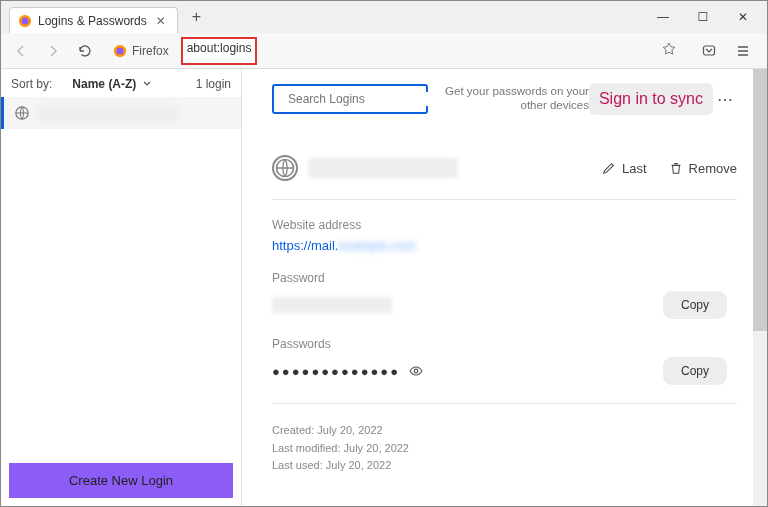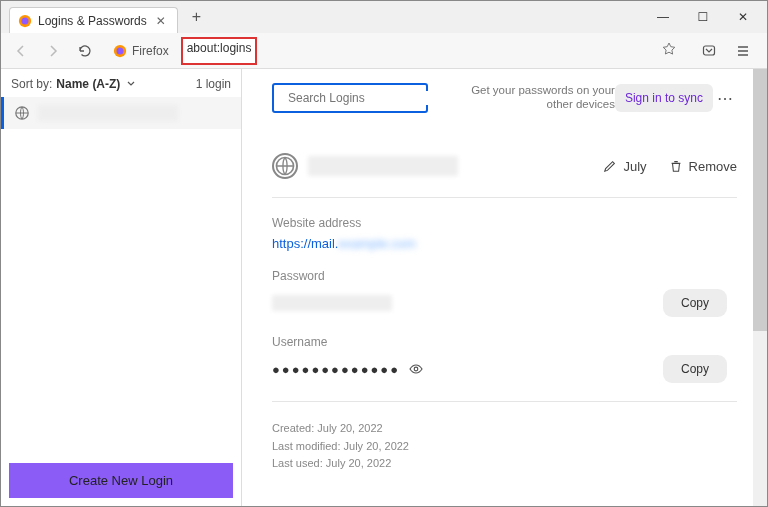--- a/index.html
+++ b/index.html
@@ -15,34 +15,34 @@
 .nav-btn{width:28px;height:28px;display:flex;align-items:center;justify-content:center;color:#888;cursor:pointer;border-radius:4px}
 .nav-btn.enabled{color:#333}
 .urlbox{flex:1;height:28px;display:flex;padding:0 6px;gap:6px;margin:0 4px}
 .url-identity{display:flex;align-items:center;gap:5px;font-size:12px;color:#555;padding-right:6px}
 .url-text{font-size:12px;color:#333;padding:2px 4px;border:2px solid #d33;background:#fff}
 .star{width:24px;height:24px;display:flex;align-items:center;justify-content:center;color:#666;cursor:pointer}
 .toolbar-right{display:flex;align-items:center;gap:6px;padding-right:4px}
 .content{display:flex;height:calc(100% - 68px)}
 .sidebar{width:241px;border-right:1px solid #ddd;display:flex;flex-direction:column;position:relative}
 .sortbar{display:flex;align-items:center;justify-content:space-between;padding:8px 10px 6px;font-size:12px;color:#555}
-.sortbar .sortby{display:flex;align-items:center;gap:4px}
+.sortbar .sortby{display:flex;align-items:center;gap:20px}
 .sortbar .sortsel{font-weight:600;color:#333;cursor:pointer;display:flex;align-items:center;gap:6px}
 .login-list{flex:1;overflow:auto}
 .login-item{display:flex;align-items:center;gap:8px;padding:8px 10px;cursor:pointer;border-left:3px solid transparent}
 .login-item.selected{background:#f5f5f5;border-left:3px solid #0a60df}
 .login-item .globe{color:#666}
 .login-item .redact{background:#eee;height:16px;width:140px;border-radius:2px;filter:blur(2px)}
 .create-btn{margin:8px;padding:10px;background:#8b5cf6;border:none;font-size:13px;color:#222;cursor:pointer}
 .main{flex:1;overflow-y:auto;padding:14px 30px 20px 30px;position:relative}
 .main-top{display:flex;align-items:center;}
 .searchbox{border:2px solid #0a60df;height:30px;width:156px;display:flex;align-items:center;padding:0 8px;gap:6px;border-radius:3px}
 .searchbox input{border:none;outline:none;font-size:12px;flex:1;color:#333}
 .sync-hint{font-size:11.5px;color:#777;text-align:right;line-height:1.2;margin-left:auto;max-width:160px}
-.signin{background:#ededed;border:none;padding:7px 10px;font-size:12px;color:#6d28d9;cursor:pointer;border-radius:6px}
+.signin{background:#ededed;border:none;padding:7px 10px;font-size:16px;color:#be185d;cursor:pointer;border-radius:6px}
 .kebab{font-size:16px;color:#555;cursor:pointer;padding:4px}
 .detail{margin-top:40px}
 .detail-head{display:flex;align-items:center;gap:10px}
 .detail-head .globe-big{width:26px;height:26px;border:2px solid #888;border-radius:50%;display:flex;align-items:center;justify-content:center;color:#888;font-size:16px}
 .detail-head .title-redact{background:#eee;filter:blur(2px);height:20px;width:150px;border-radius:2px}
 .detail-actions{margin-left:auto;display:flex;gap:22px}
 .detail-action{display:flex;align-items:center;gap:6px;font-size:13px;color:#444;cursor:pointer}
 .divider{border:none;border-top:1px solid #e5e5e5;margin:18px 0}
 .field-label{font-size:12px;color:#888;margin-top:18px}
 .field-row{display:flex;align-items:center;margin-top:6px}
@@ -174,21 +174,21 @@
               <circle cx="8" cy="8" r="6.2" stroke="#888" fill="none" stroke-width="1.2"></circle>
               <path d="M2 8h12M8 2c2 2 2 10 0 12M8 2c-2 2-2 10 0 12" stroke="#888" fill="none" stroke-width="1"></path>
             </svg>
         </span>
         <span class="title-redact"></span>
         <div class="detail-actions">
           <span class="detail-action">
             <svg width="14" height="14" viewBox="0 0 16 16">
                 <path d="M2 14l1-3 8-8 2 2-8 8-3 1z" stroke="#444" fill="none" stroke-width="1.2"></path>
               </svg>
-            <span>July</span>
+            <span>Last</span>
           </span>
           <span class="detail-action">
             <svg width="14" height="14" viewBox="0 0 16 16">
                 <path d="M4 5h8l-1 9H5zM3 5h10M6 3h4" stroke="#444" fill="none" stroke-width="1.2"></path>
               </svg>
             <span>Remove</span>
           </span>
         </div>
       </div>
       <hr class="divider">
@@ -199,21 +199,21 @@
           <span>https://mail.</span><span class="blur">example.com</span>
         </span>
       </div>
 
       <div class="field-label">Password</div>
       <div class="field-row">
         <span class="val-redact"></span>
         <button class="copy-btn">Copy</button>
       </div>
 
-      <div class="field-label">Username</div>
+      <div class="field-label">Passwords</div>
       <div class="field-row">
         <span class="password-dots">●●●●●●●●●●●●●</span>
         <span class="eye">
           <svg width="16" height="16" viewBox="0 0 16 16">
               <path d="M2 8s2.5-4 6-4 6 4 6 4-2.5 4-6 4-6-4-6-4z" stroke="#555" fill="none" stroke-width="1.2"></path>
               <circle cx="8" cy="8" r="1.8" stroke="#555" fill="none" stroke-width="1.2"></circle>
             </svg>
         </span>
         <button class="copy-btn">Copy</button>
       </div>

